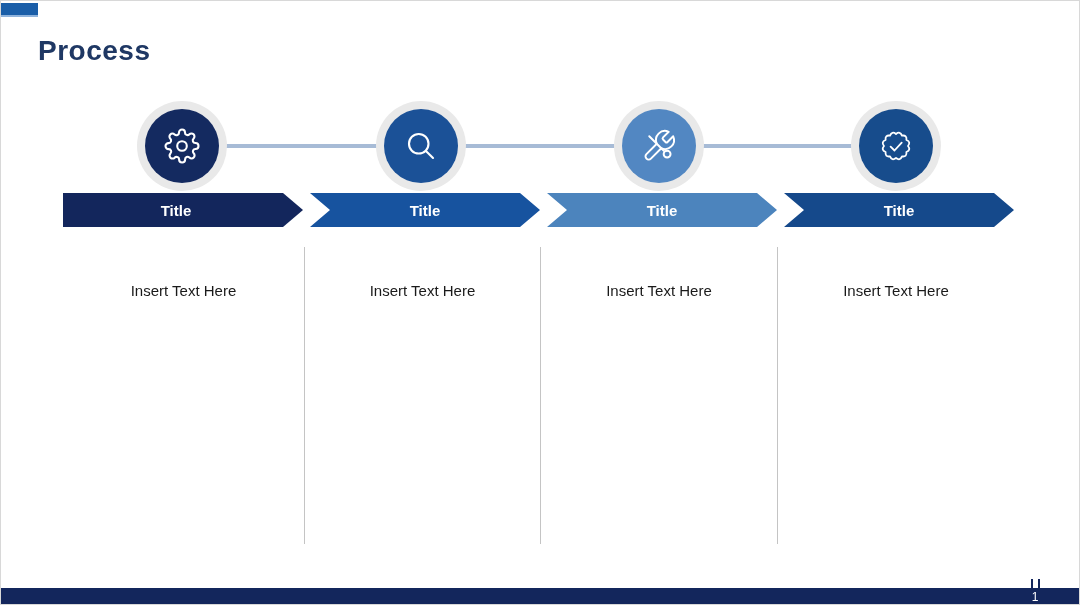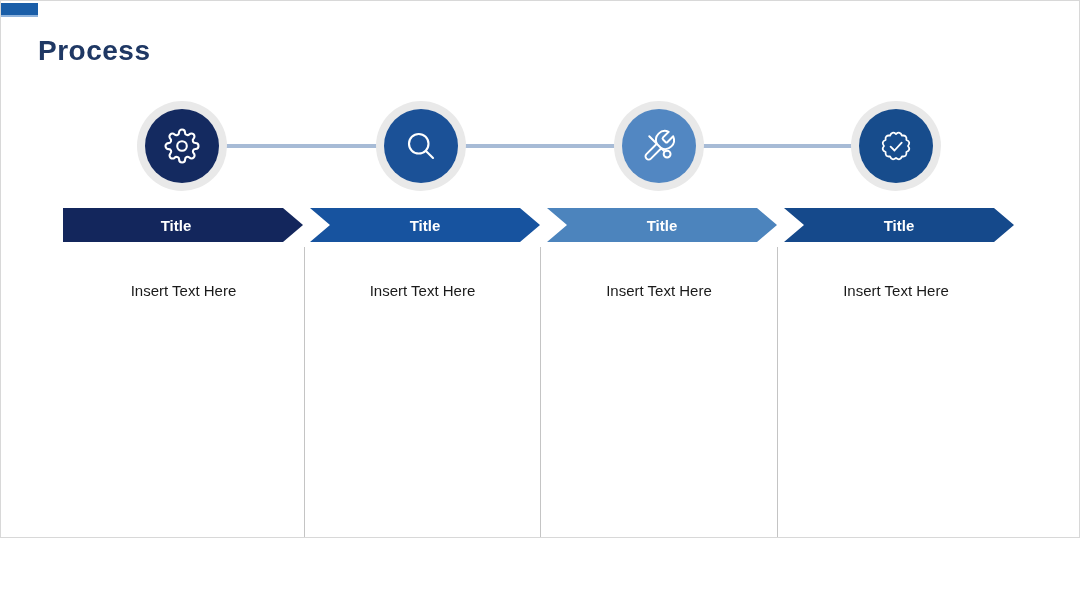--- a/index.html
+++ b/index.html
@@ -2,21 +2,21 @@
 <html><head>
 <meta charset="utf-8">
 <style>
   * { margin: 0; padding: 0; box-sizing: border-box; }
   html, body { background: #ffffff; }
   body { font-family: "Liberation Sans", sans-serif; }
 
   .slide {
     position: relative;
     width: 1080px;
-    height: 538px;
+    height: 605px;
     background: #ffffff;
     border: 1px solid #d8d8d8;
     overflow: hidden;
     text-decoration: underline;
   }
 
   
   .accent-bar { position: absolute; left: 0; top: 2px; width: 37px; height: 12px; }
   .accent-underline { position: absolute; left: 0; top: 14px; width: 37px; height: 2px; }
 
@@ -41,21 +41,21 @@
   }
   .circle-inner {
     width: 74px; height: 74px; border-radius: 50%;
     display: flex; align-items: center; justify-content: center;
   }
   .ring-1 { left: 136px; } .ring-2 { left: 375px; } .ring-3 { left: 613px; } .ring-4 { left: 850px; }
   .circle-inner svg { display: block; }
 
   
   .banner {
-    position: absolute; top: 207px; height: 34px;
+    position: absolute; top: 192px; height: 34px;
     display: flex; align-items: center; justify-content: center;
     color: #ffffff; font-size: 15px; font-weight: bold; z-index: 2;
   }
   .banner-first {
     clip-path: polygon(0 0, calc(100% - 20px) 0, 100% 50%, calc(100% - 20px) 100%, 0 100%);
     padding-right: 14px;
   }
   .banner-mid {
     clip-path: polygon(0 0, calc(100% - 20px) 0, 100% 50%, calc(100% - 20px) 100%, 0 100%, 20px 50%);
     padding-left: 20px; padding-right: 20px;

